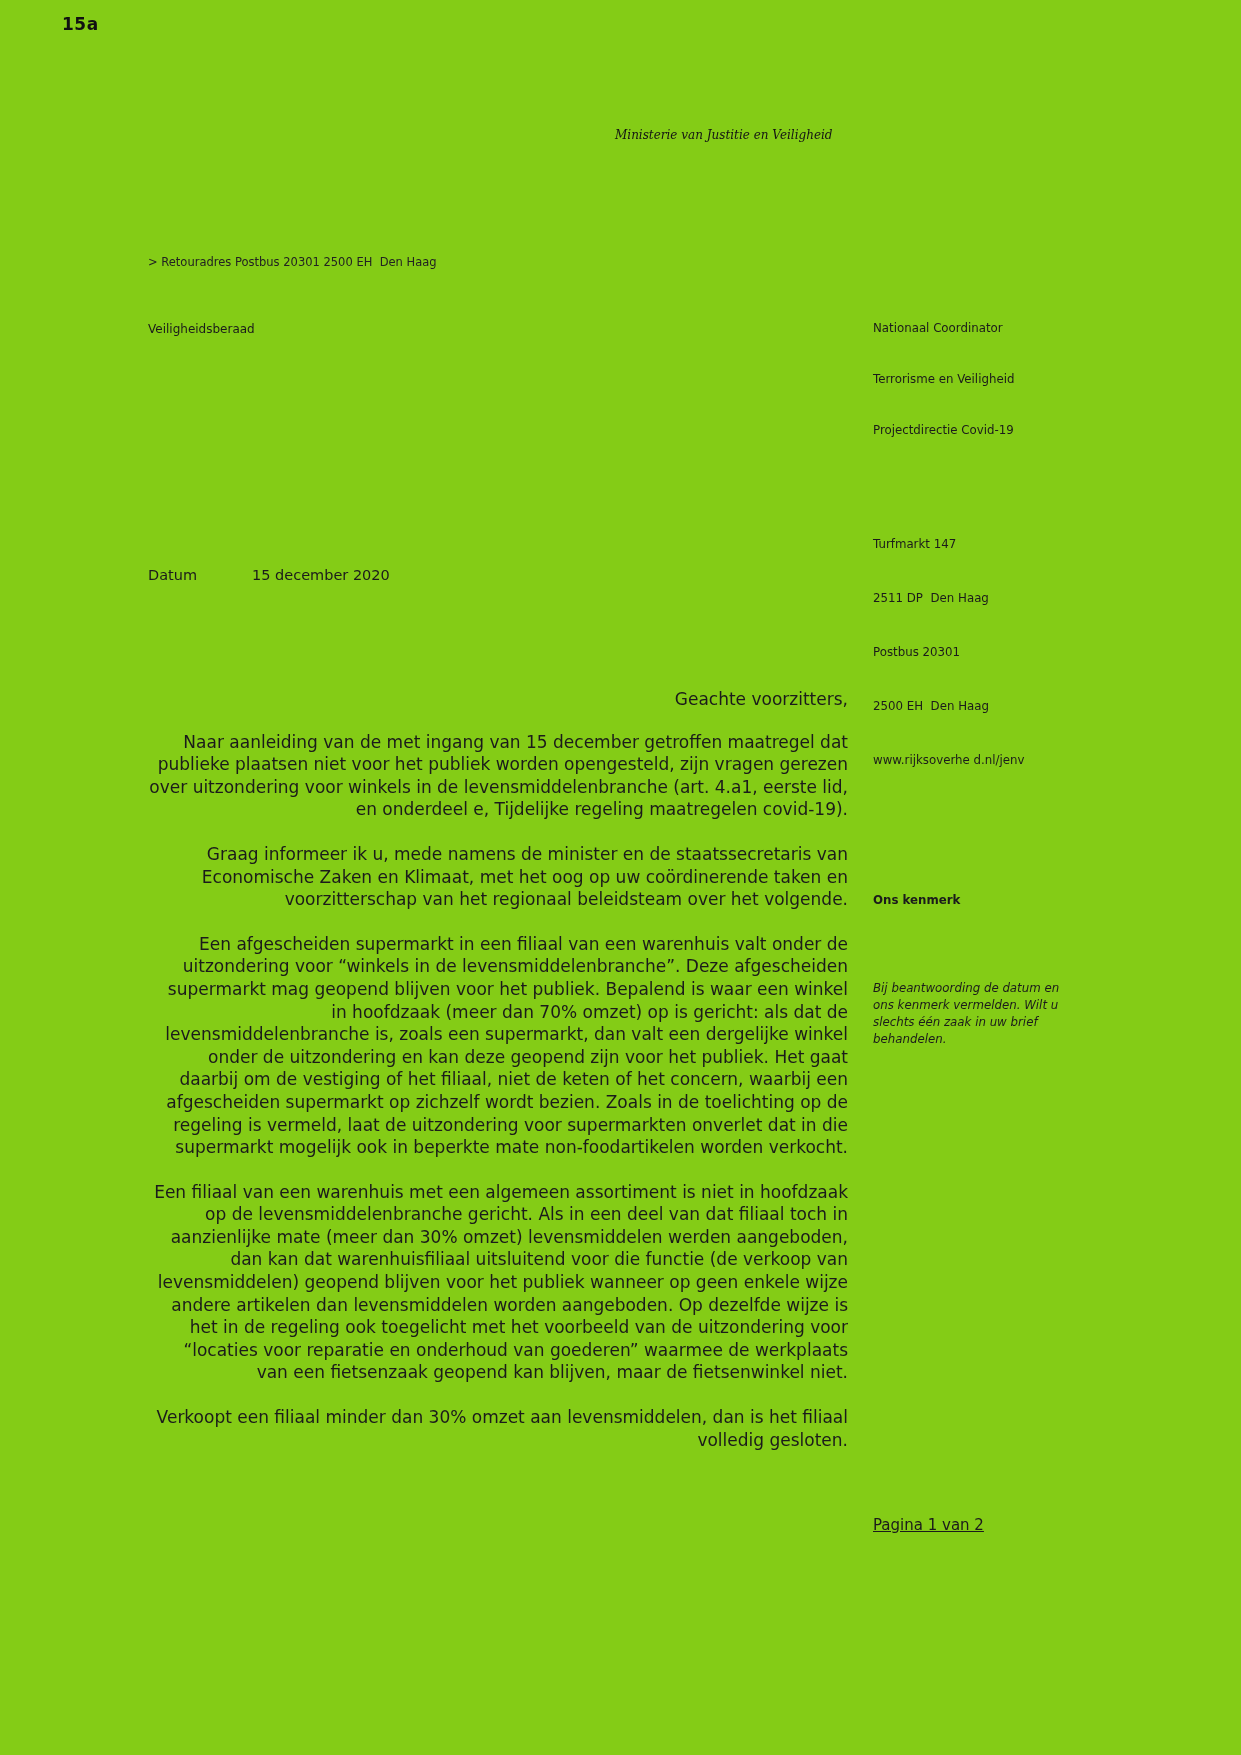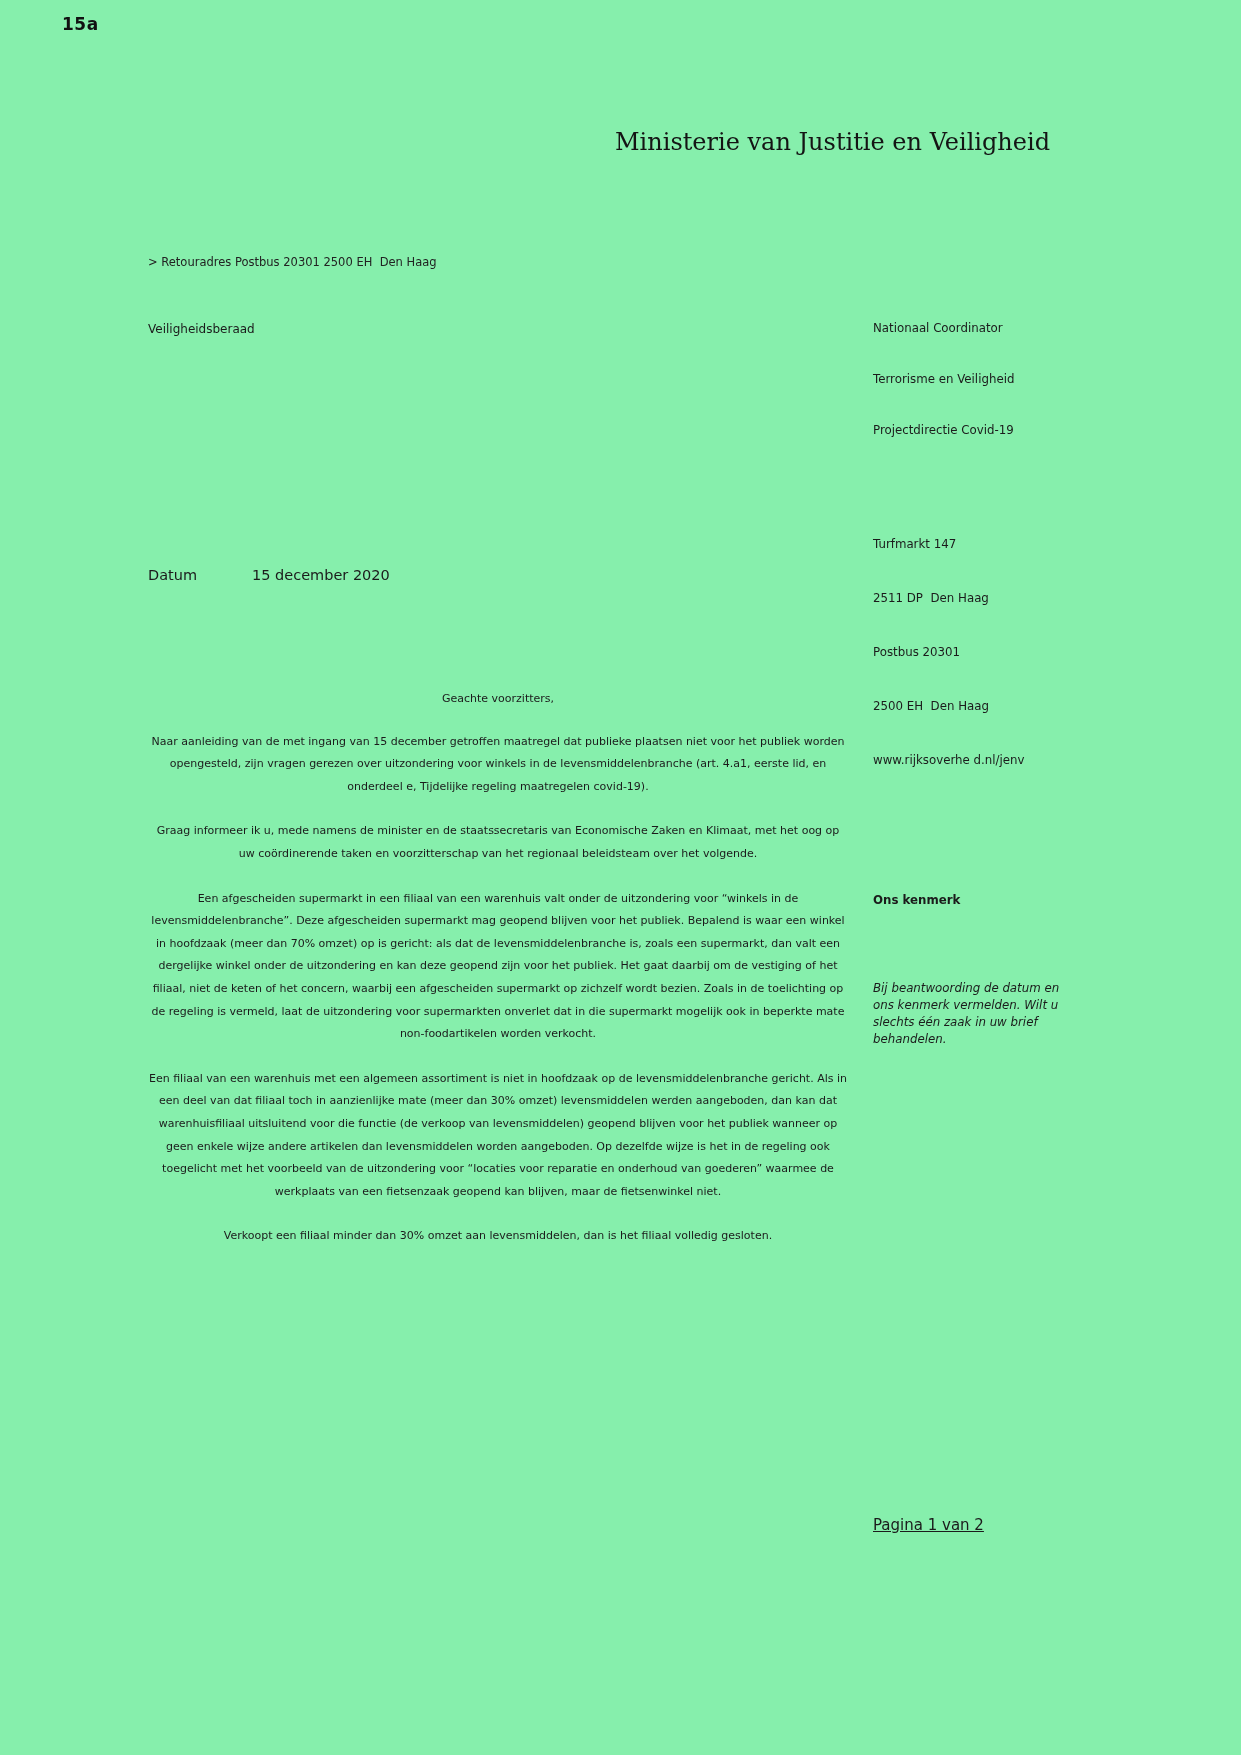--- a/index.html
+++ b/index.html
@@ -1,41 +1,42 @@
 <!DOCTYPE html>
 <html><head>
 <meta charset="utf-8">
 <style>
   * { margin: 0; padding: 0; box-sizing: border-box; }
   html, body { background: #ffffff; }
   .page {
     position: relative;
     width: 1241px;
     height: 1755px;
-    background: #86efac;
+    background: #84cc16;
     font-family: "DejaVu Sans", sans-serif;
     color: #1b1b1b;
     overflow: hidden;
   }
   .corner-mark {
     position: absolute;
     left: 62px;
     top: 14px;
     font-size: 17px;
     font-weight: bold;
     color: #111;
     letter-spacing: 0.5px;
   }
   .wordmark {
     position: absolute;
     left: 615px;
     top: 128px;
     font-family: "DejaVu Serif", serif;
-    font-size: 24px;
+    font-size: 12px;
     color: #141414;
+    font-style: italic;
   }
   .return-address {
     position: absolute;
     left: 148px;
     top: 255px;
     font-size: 11.5px;
     white-space: pre-wrap;
     color: #222;
   }
   .addressee {
@@ -67,23 +68,23 @@
     line-height: 23.5px;
     margin-top: 9px;
   }
   .meta-row { display: flex; }
   .meta-label { width: 104px; flex: 0 0 104px; }
   .letter-body {
     position: absolute;
     left: 148px;
     top: 688px;
     width: 700px;
-    font-size: 11px;
+    font-size: 17px;
     line-height: 22.6px;
-    text-align: center;
+    text-align: right;
   }
   .letter-body p { margin: 0 0 22px 0; }
   .letter-body p.salutation { margin-bottom: 20px; }
   .letter-body p:last-child { margin-bottom: 0; }
   .page-number {
     position: absolute;
     left: 873px;
     top: 1516px;
     font-size: 15px;
     text-decoration: underline;

